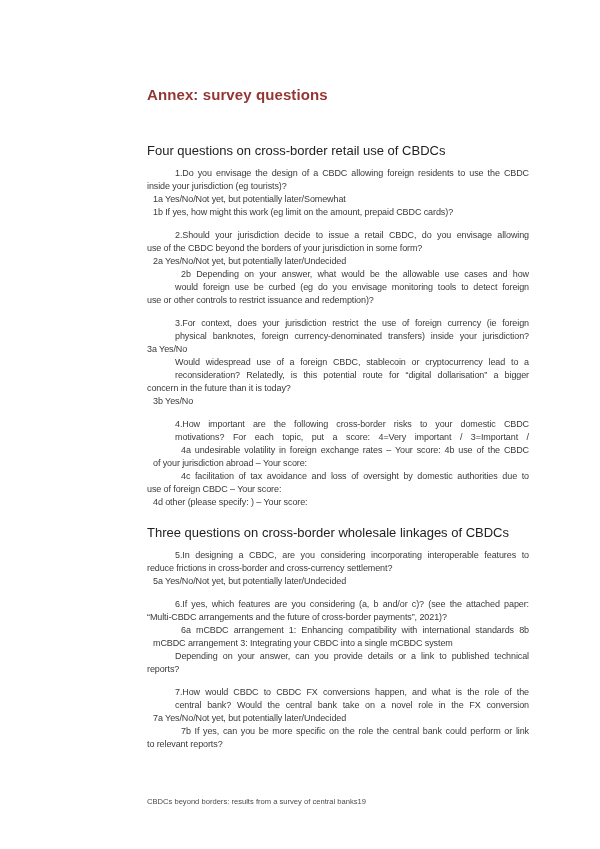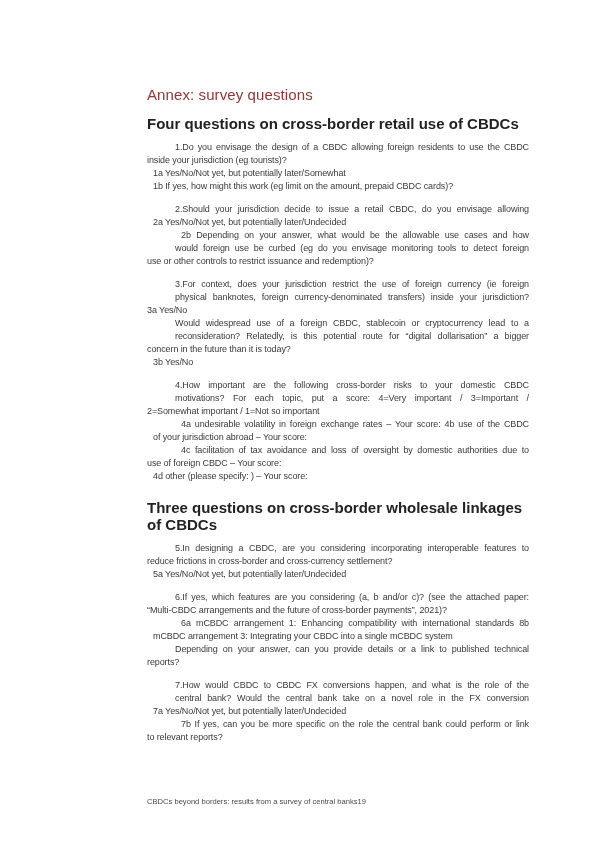--- a/index.html
+++ b/index.html
@@ -11,28 +11,28 @@
     overflow: hidden;
   }
   .page { position: absolute; inset: 0; background: #ffffff; }
   .content {
     position: absolute;
     left: 147px; top: 86px;
     width: 382px;
   }
   .doc-title {
     font-size: 15px;
-    font-weight: 400;
+    font-weight: 700;
     color: #943634;
-    margin: 0 0 12px 0;
+    margin: 0 0 40px 0;
     letter-spacing: 0.1px;
   }
   .sec-heading {
-    font-size: 15px;
-    font-weight: 700;
+    font-size: 13px;
+    font-weight: 400;
     color: #222222;
     margin: 16px 0 9px 0;
   }
   .sec-heading:first-of-type { margin-top: 0; }
   .para { margin: 0 0 10px 0; }
   .line {
     font-size: 9px;
     line-height: 13px;
     color: #3a3a3a;
     letter-spacing: -0.1px;
@@ -73,38 +73,38 @@
     <div id="sections">
         <div class="sec-heading">Four questions on cross-border retail use of CBDCs</div>
         <div class="para">
           <div class="line just">1.Do you envisage the design of a CBDC allowing foreign residents to use the CBDC</div>
           <div class="line">inside your jurisdiction (eg tourists)?</div>
           <div class="line ind">1a Yes/No/Not yet, but potentially later/Somewhat</div>
           <div class="line ind">1b If yes, how might this work (eg limit on the amount, prepaid CBDC cards)?</div>
         </div>
         <div class="para">
           <div class="line just">2.Should your jurisdiction decide to issue a retail CBDC, do you envisage allowing</div>
+          <div class="line">use of the CBDC beyond the borders of your jurisdiction in some form?</div>
           <div class="line ind">2a Yes/No/Not yet, but potentially later/Undecided</div>
           <div class="line just ind">2b Depending on your answer, what would be the allowable use cases and how</div>
           <div class="line just">would foreign use be curbed (eg do you envisage monitoring tools to detect foreign</div>
           <div class="line">use or other controls to restrict issuance and redemption)?</div>
         </div>
         <div class="para">
           <div class="line just">3.For context, does your jurisdiction restrict the use of foreign currency (ie foreign</div>
           <div class="line just">physical banknotes, foreign currency-denominated transfers) inside your jurisdiction?</div>
           <div class="line">3a Yes/No</div>
           <div class="line just">Would widespread use of a foreign CBDC, stablecoin or cryptocurrency lead to a</div>
           <div class="line just">reconsideration? Relatedly, is this potential route for “digital dollarisation” a bigger</div>
           <div class="line">concern in the future than it is today?</div>
           <div class="line ind">3b Yes/No</div>
         </div>
         <div class="para">
           <div class="line just">4.How important are the following cross-border risks to your domestic CBDC</div>
           <div class="line just">motivations? For each topic, put a score: 4=Very important / 3=Important /</div>
-          <div class="line">2=Somewhat important / 1=Not so important</div>
           <div class="line just ind">4a undesirable volatility in foreign exchange rates – Your score: 4b use of the CBDC</div>
           <div class="line ind">of your jurisdiction abroad – Your score:</div>
           <div class="line just ind">4c facilitation of tax avoidance and loss of oversight by domestic authorities due to</div>
           <div class="line">use of foreign CBDC – Your score:</div>
           <div class="line ind">4d other (please specify: ) – Your score:</div>
         </div>
         <div class="sec-heading">Three questions on cross-border wholesale linkages of CBDCs</div>
         <div class="para">
           <div class="line just">5.In designing a CBDC, are you considering incorporating interoperable features to</div>
           <div class="line">reduce frictions in cross-border and cross-currency settlement?</div>

